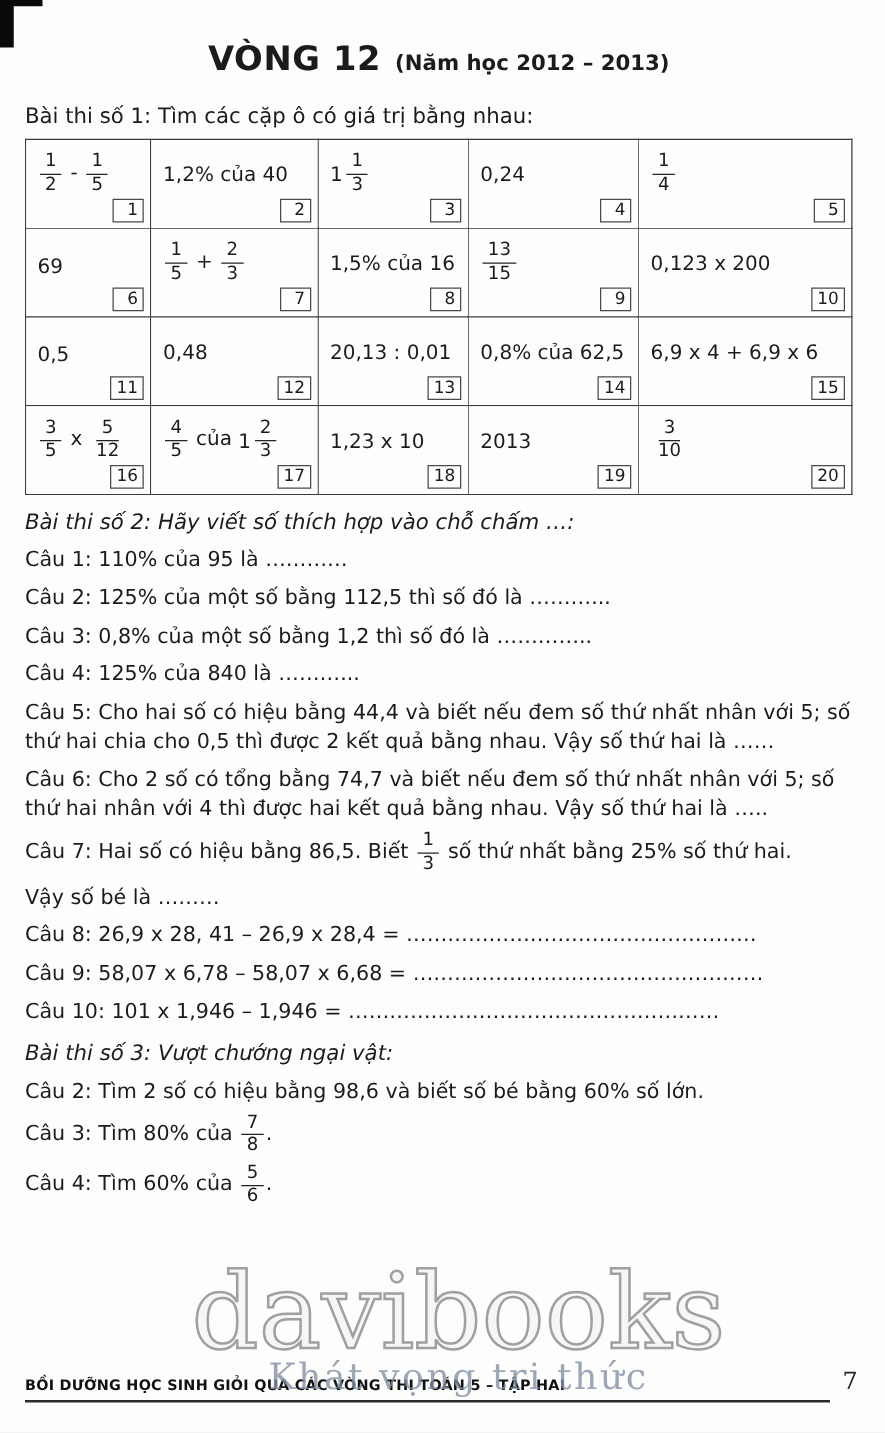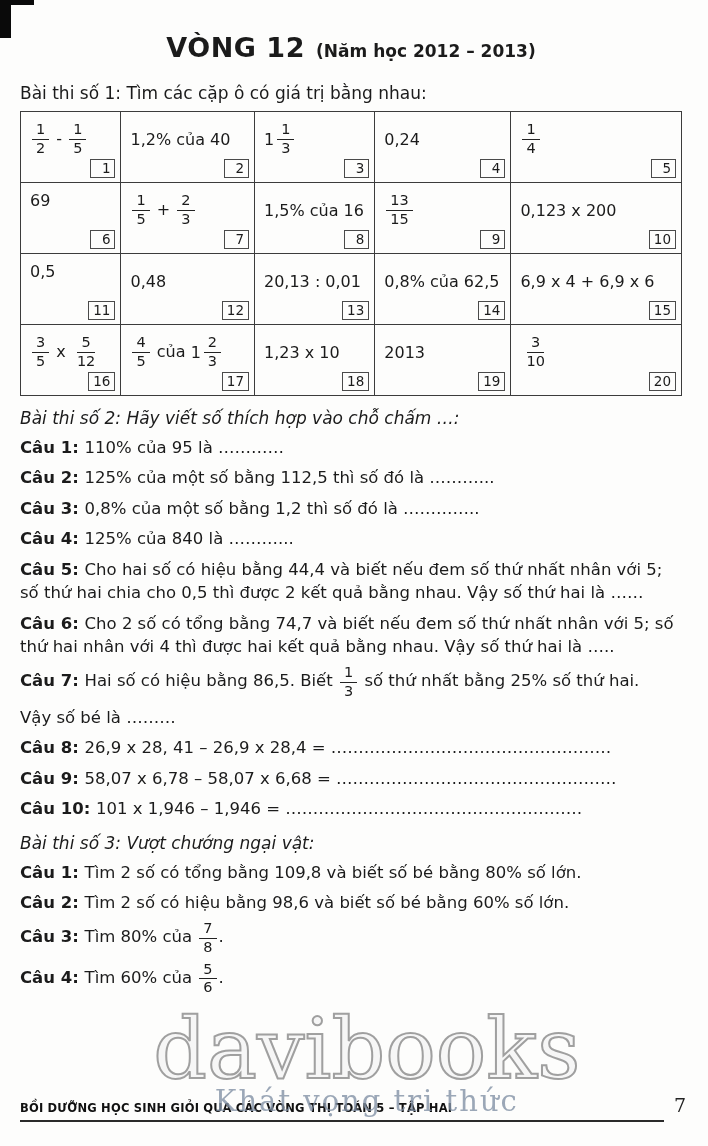--- a/index.html
+++ b/index.html
@@ -24,39 +24,39 @@
 
   table.grid { width:100%; border-collapse:collapse; table-layout:fixed; margin:8px 0 4px 0; }
   table.grid col.c1{width:15.2%} table.grid col.c2{width:20.2%}
   table.grid col.c3{width:18.2%} table.grid col.c4{width:20.6%}
   table.grid col.c5{width:25.8%}
   table.grid td {
     border:1.6px solid #3c3c3c; height:71px; vertical-align:middle;
     padding:6px 6px 22px 9px; font-size:16px; position:relative;
     background:#fdfdfc;
   }
-  table.grid td.vtop { vertical-align:top; padding-top:8px; }
+  table.grid td.vtop { vertical-align:top; padding-top:20px; }
   .badge {
     position:absolute; right:5px; bottom:4px;
     border:1.3px solid #4a4a4a; min-width:25px; height:19px;
     line-height:17px; text-align:right; padding:0 4px;
     font-size:13.5px; background:#fdfdfc;
   }
 
   .frac {
     display:inline-flex; flex-direction:column; align-items:center;
     vertical-align:middle; line-height:1.05; font-size:14.5px; margin:0 2px;
   }
   .frac .fn { padding:0 4px 1px 4px; border-bottom:1.5px solid #222; }
   .frac .fd { padding:1px 4px 0 4px; }
   .mixed { display:inline-flex; align-items:center; vertical-align:middle; }
   .mixed .whole { font-size:16px; margin-right:1px; }
 
   .q { font-size:16.5px; line-height:1.42; margin:7px 0; }
-  .q .qlabel { font-weight:bold; }
+  .q .qlabel { font-weight:normal; }
 
   .footer-band {
     position:absolute; left:20px; right:44px; bottom:24px;
     border-bottom:2px solid #2a2a2a; padding-bottom:4px; z-index:3;
   }
   .footer-text { font-size:11.5px; font-weight:bold; letter-spacing:0.2px; color:#111; }
   .page-number {
     position:absolute; right:22px; bottom:30px; z-index:3;
     font-family:"DejaVu Serif", serif; font-size:19px; color:#222;
   }
@@ -186,21 +186,20 @@
             <span class="fd">3</span>
           </span> số thứ nhất bằng 25% số thứ hai.</div>
         <div class="q">Vậy số bé là ………</div>
         <div class="q"><span class="qlabel">Câu 8: </span>26,9 x 28, 41 – 26,9 x 28,4 = ……………………………………………</div>
         <div class="q"><span class="qlabel">Câu 9: </span>58,07 x 6,78 – 58,07 x 6,68 = ……………………………………………</div>
         <div class="q"><span class="qlabel">Câu 10: </span>101 x 1,946 – 1,946 = ………………………………………………</div>
       </div>
 
     <div class="sec-heading it">Bài thi số 3: Vượt chướng ngại vật:</div>
     <div>
-        <div class="q"><span class="qlabel">Câu 1: </span>Tìm 2 số có tổng bằng 109,8 và biết số bé bằng 80% số lớn.</div>
         <div class="q"><span class="qlabel">Câu 2: </span>Tìm 2 số có hiệu bằng 98,6 và biết số bé bằng 60% số lớn.</div>
         <div class="q"><span class="qlabel">Câu 3: </span>Tìm 80% của <span class="frac">
             <span class="fn">7</span>
             <span class="fd">8</span>
           </span>.</div>
         <div class="q"><span class="qlabel">Câu 4: </span>Tìm 60% của <span class="frac">
             <span class="fn">5</span>
             <span class="fd">6</span>
           </span>.</div>
       </div>

